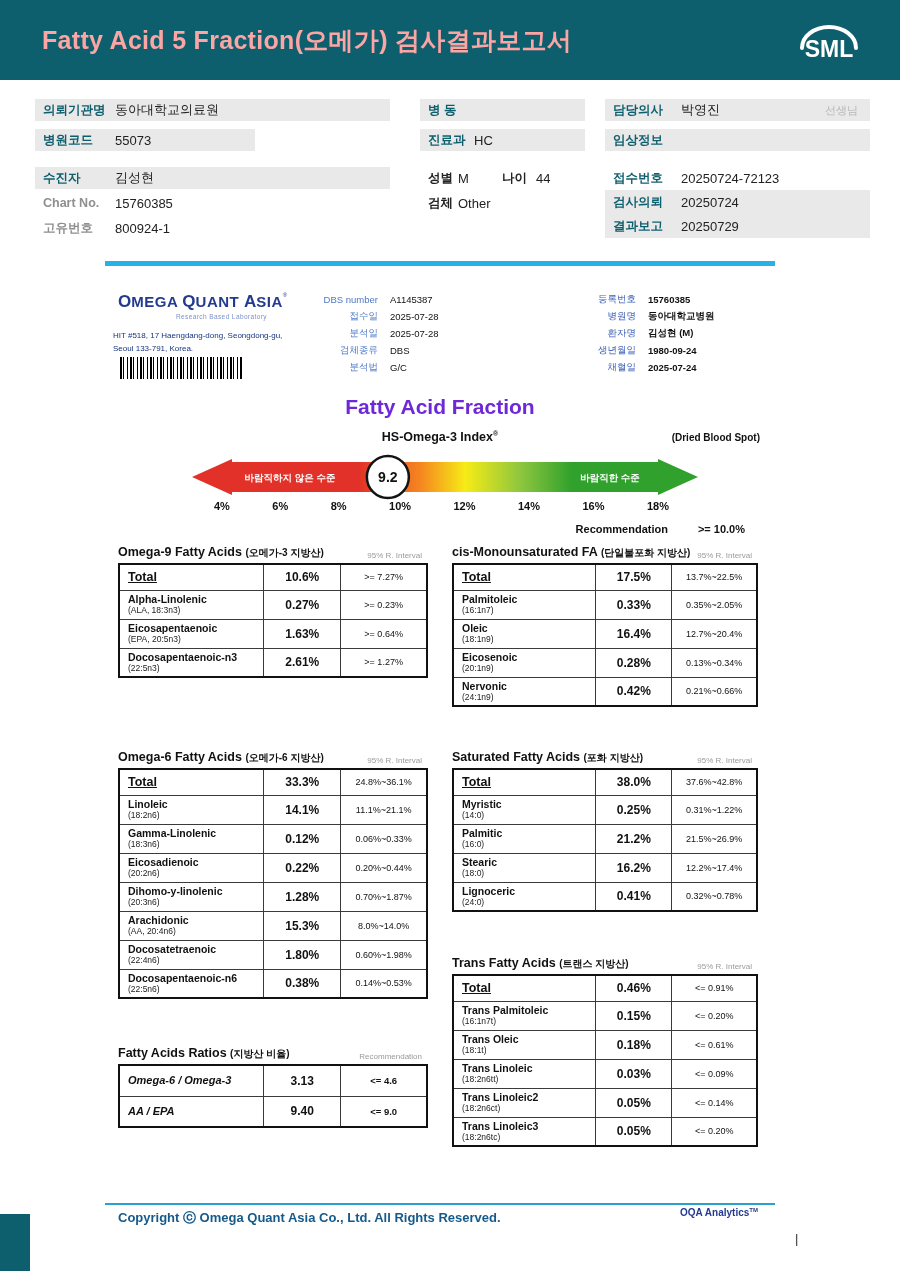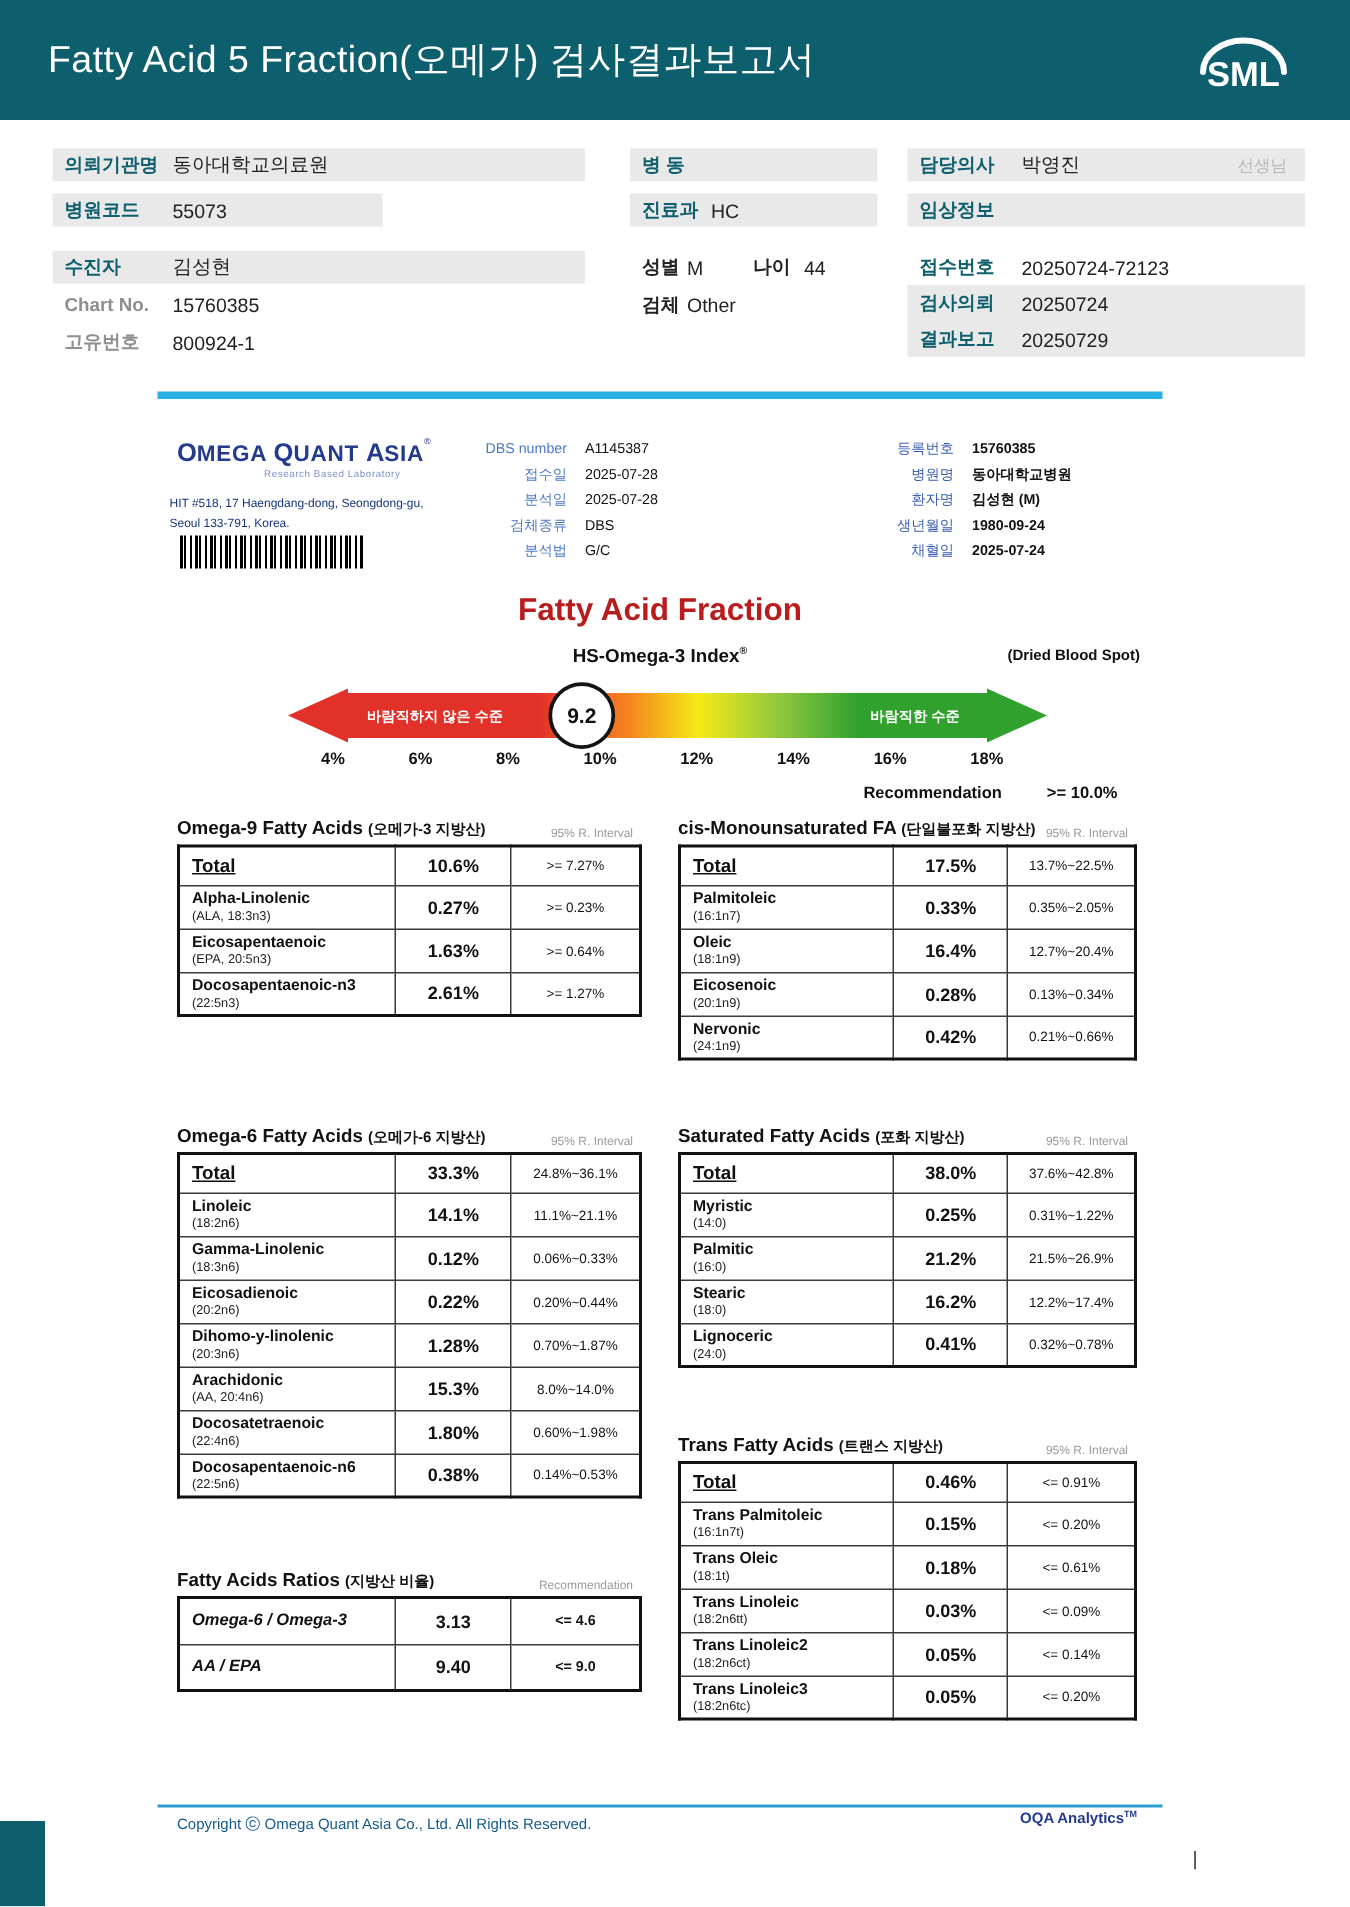--- a/index.html
+++ b/index.html
@@ -2,22 +2,22 @@
 <html><head>
 <meta charset="utf-8">
 <style>
   * { margin:0; padding:0; box-sizing:border-box; }
   html,body { background:#fff; }
   body { font-family:"Liberation Sans","DejaVu Sans",sans-serif; color:#222; }
   .page { position:relative; width:900px; height:1271px; background:#fff; overflow:hidden; }
 
   
   .topbar { position:absolute; left:0; top:0; width:900px; height:80px; background:#0e5f6d; }
-  .topbar h1 { position:absolute; left:32px; top:0; height:80px; line-height:80px;
-               color:#ffffff; font-size:25px; font-weight:normal; letter-spacing:.3px; }
+  .topbar h1 { position:absolute; left:42px; top:0; height:80px; line-height:80px;
+               color:#fca5a5; font-size:25px; font-weight:bold; letter-spacing:.3px; }
   .sml { position:absolute; right:34px; top:12px; }
 
   
   .ibox { position:absolute; height:22px; background:#e9e9e9; display:flex; align-items:center; padding-left:8px; }
   .irow { position:absolute; height:22px; display:flex; align-items:center; padding-left:8px; }
   .lbl  { color:#0e5f6d; font-weight:bold; font-size:12.5px; display:inline-block; flex:none; }
   .lbl.gray { color:#8f8f8f; }
   .lbl.dark { color:#222; }
   .val  { color:#222; font-size:13px; white-space:nowrap; }
   .w72{width:72px;} .w68{width:68px;} .w46{width:46px;} .w30{width:30px;} .w44{width:44px;} .w34{width:34px;}
@@ -40,21 +40,21 @@
              background:repeating-linear-gradient(90deg,#000 0 2px,#fff 2px 3px,#000 3px 4px,#fff 4px 7px,#000 7px 8px,#fff 8px 10px); }
   .meta-col { position:absolute; }
   .mrow { height:17px; display:flex; align-items:center; }
   .mlbl { width:80px; text-align:right; color:#4d79c7; font-size:9.5px; flex:none; }
   .mval { margin-left:12px; color:#111; font-size:9.5px; white-space:nowrap; }
   .meta-col.bold .mlbl { color:#3a5fb4; font-weight:normal; }
   .meta-col.bold .mval { font-weight:bold; }
 
   
   .rpt-title { position:absolute; left:105px; top:395px; width:670px; text-align:center;
-               font-size:21px; font-weight:bold; color:#b91c1c; }
+               font-size:21px; font-weight:bold; color:#6d28d9; }
   .idx-title { position:absolute; left:105px; top:430px; width:670px; text-align:center;
                font-size:12.5px; font-weight:bold; color:#111; }
   .idx-sup { font-size:7px; }
   .idx-note { position:absolute; left:620px; top:432px; width:140px; text-align:right;
               font-size:10px; font-weight:bold; color:#111; }
   .gauge { position:absolute; left:190px; top:452px; }
   .gtext { fill:#fff; font-size:9.5px; font-weight:bold; font-family:"Liberation Sans","DejaVu Sans",sans-serif; }
   .gval  { fill:#111; font-size:14px; font-weight:bold; font-family:"Liberation Sans","DejaVu Sans",sans-serif; }
   .ticks { position:absolute; left:214px; top:500px; width:455px; display:flex; justify-content:space-between; }
   .tick { font-size:11px; font-weight:bold; color:#111; }
@@ -76,21 +76,21 @@
   .nm  { font-weight:bold; font-size:10.5px; color:#111; line-height:1.15; }
   .nm.total { font-size:12.5px; text-decoration:underline; }
   table.ratios .nm { font-size:11px;font-style:italic; }
   .sub { font-size:8.5px; color:#222; margin-top:1px; line-height:1.1; }
   .cell-val { text-align:center; font-weight:bold; font-size:12px; color:#111; }
   .cell-int { text-align:center; font-size:9px; color:#111; }
   table.ratios .cell-int { font-size:9.5px; font-weight:bold; }
 
   
   .foot-rule { position:absolute; left:105px; top:1203px; width:670px; height:2px; background:#2a9fd0; }
-  .copyright { position:absolute; left:118px; top:1209px; font-size:10px; color:#155a8a; }
+  .copyright { position:absolute; left:118px; top:1209px; font-size:13px; color:#155a8a;font-weight:bold; }
   .brand { position:absolute; left:600px; top:1207px; width:158px; text-align:right;
            font-size:10px; font-weight:bold; color:#233a8e; }
   .brand sup { font-size:6px; }
   .corner { position:absolute; left:0; top:1214px; width:30px; height:57px; background:#0e5f6d; }
   .pagemark { position:absolute; left:795px; top:1231px; font-size:13px; color:#333; }
 </style>
 </head>
 <body>
 
 <div class="page">

